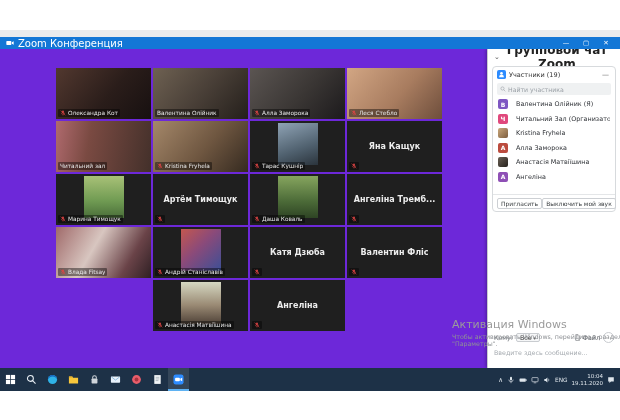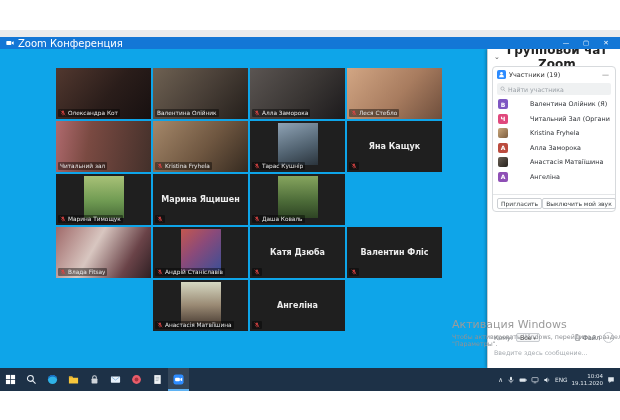--- a/index.html
+++ b/index.html
@@ -5,21 +5,21 @@
   *{margin:0;padding:0;box-sizing:border-box}
   html,body{width:620px;height:420px;background:#fff;overflow:hidden;
     font-family:"DejaVu Sans","Liberation Sans",sans-serif}
   .stage{position:absolute;left:0;top:0;width:620px;height:420px}
   .strip{position:absolute;left:0;top:30px;width:620px;height:7px;background:#e9ebed}
   .titlebar{position:absolute;left:0;top:37px;width:620px;height:12px;background:#1377d6;
     display:flex;align-items:center;padding:0 6px;gap:4px;z-index:30}
   .appicon{display:flex}.appicon svg{width:8px;height:8px}
   .wtitle{color:#fff;font-size:10px;flex:1;white-space:nowrap}
   .wc{color:#fff;font-size:6.5px;width:16px;text-align:center;line-height:12px}
-  .videos{position:absolute;left:0;top:49px;width:487px;height:319px;background:#0ea5e9}
+  .videos{position:absolute;left:0;top:49px;width:487px;height:319px;background:#6d28d9}
   .tile{position:absolute;background:#1f1f1f;overflow:hidden}
   .tile.active{outline:2px solid #d8e23a;outline-offset:-2px}
   .art{position:absolute;inset:0}
   .ph{position:absolute;left:50%;top:2px;transform:translateX(-50%);width:40px;height:42px}
   .cname{position:absolute;inset:0;display:flex;align-items:center;justify-content:center;
     color:#ededed;font-size:8px;font-weight:bold;text-align:center;padding:0 4px}
   .label{position:absolute;left:2px;bottom:2px;display:flex;align-items:center;gap:2px;
     background:rgba(0,0,0,.42);padding:1px 2px;border-radius:1px;max-width:90px}
   .label span{color:#e6e6e6;font-size:5.8px;white-space:nowrap;overflow:hidden}
   .micico{display:flex;flex:none}.micico svg{width:6px;height:6px;display:block}
@@ -31,21 +31,21 @@
   .pbox{position:absolute;left:4px;right:4px;top:17px;height:146px;border:1px solid #d7dadd;
     border-radius:4px;background:#fff}
   .pbox-h{display:flex;align-items:center;gap:3px;padding:2px 4px;height:15px}
   .picon{display:flex}.picon svg{width:9px;height:9px}
   .ptitle{flex:1;font-size:6.5px;color:#333}
   .pmin{font-size:7px;color:#666;padding:0 2px}
   .psearch{margin:1px 4px 2px;height:12px;background:#eff1f2;border-radius:2px;
     display:flex;align-items:center;gap:2px;padding:0 3px}
   .psearch svg{width:6px;height:6px}
   .psearch span{font-size:6.2px;color:#9aa0a6}
-  .prow{display:flex;align-items:center;gap:22px;padding:0 5px;height:14.5px}
+  .prow{display:flex;align-items:center;gap:8px;padding:0 5px;height:14.5px}
   .pav{width:10px;height:10px;border-radius:2px;display:flex;align-items:center;
     justify-content:center;color:#fff;font-size:6px;font-weight:bold;flex:none}
   .pname{font-size:6.4px;color:#2f3237;white-space:nowrap;overflow:hidden}
   .pfoot{position:absolute;left:0;right:0;bottom:0;height:17px;border-top:1px solid #e4e6e8;
     display:flex;align-items:center;justify-content:space-between;padding:0 4px}
   .pbtn{font-size:6px;color:#3c4043;border:1px solid #cdd0d4;border-radius:2px;
     padding:1px 3px;background:#fff;white-space:nowrap}
   .compose{position:absolute;left:0;right:0;top:283px;padding:0 6px}
   .crow{display:flex;align-items:center;gap:3px}
   .cto{font-size:6.3px;color:#70757a}
@@ -198,21 +198,21 @@
               <rect x="4.4" y="0.8" width="3.2" height="6" rx="1.6" fill="#e04545"></rect>
               <path d="M2.6 5.4a3.4 3.4 0 0 0 6.8 0" fill="none" stroke="#e04545" stroke-width="1"></path>
               <line x1="6" y1="8.8" x2="6" y2="11" stroke="#e04545" stroke-width="1"></line>
               <line x1="1.4" y1="1.2" x2="10.6" y2="10.6" stroke="#e04545" stroke-width="1.2"></line>
             </svg>
           </span>
           <span>Марина Тимощук</span>
         </div>
       </div>
       <div class="tile" style="left: 153px; top: 125px; width: 95px; height: 51px;">
-        <div class="cname">Марина Ящишен</div>
+        <div class="cname">Артём Тимощук</div>
         <div class="label">
           <span class="micico">
             <svg viewBox="0 0 12 12">
               <rect x="4.4" y="0.8" width="3.2" height="6" rx="1.6" fill="#e04545"></rect>
               <path d="M2.6 5.4a3.4 3.4 0 0 0 6.8 0" fill="none" stroke="#e04545" stroke-width="1"></path>
               <line x1="6" y1="8.8" x2="6" y2="11" stroke="#e04545" stroke-width="1"></line>
               <line x1="1.4" y1="1.2" x2="10.6" y2="10.6" stroke="#e04545" stroke-width="1.2"></line>
             </svg>
           </span>
         </div>
@@ -222,20 +222,33 @@
         <div class="label">
           <span class="micico">
             <svg viewBox="0 0 12 12">
               <rect x="4.4" y="0.8" width="3.2" height="6" rx="1.6" fill="#e04545"></rect>
               <path d="M2.6 5.4a3.4 3.4 0 0 0 6.8 0" fill="none" stroke="#e04545" stroke-width="1"></path>
               <line x1="6" y1="8.8" x2="6" y2="11" stroke="#e04545" stroke-width="1"></line>
               <line x1="1.4" y1="1.2" x2="10.6" y2="10.6" stroke="#e04545" stroke-width="1.2"></line>
             </svg>
           </span>
           <span>Даша Коваль</span>
+        </div>
+      </div>
+      <div class="tile" style="left: 347px; top: 125px; width: 95px; height: 51px;">
+        <div class="cname">Ангеліна Тремб...</div>
+        <div class="label">
+          <span class="micico">
+            <svg viewBox="0 0 12 12">
+              <rect x="4.4" y="0.8" width="3.2" height="6" rx="1.6" fill="#e04545"></rect>
+              <path d="M2.6 5.4a3.4 3.4 0 0 0 6.8 0" fill="none" stroke="#e04545" stroke-width="1"></path>
+              <line x1="6" y1="8.8" x2="6" y2="11" stroke="#e04545" stroke-width="1"></line>
+              <line x1="1.4" y1="1.2" x2="10.6" y2="10.6" stroke="#e04545" stroke-width="1.2"></line>
+            </svg>
+          </span>
         </div>
       </div>
       <div class="tile" style="left: 56px; top: 178px; width: 95px; height: 51px;">
         <div class="art" style="background: linear-gradient(120deg, rgb(160, 106, 106) 0%, rgb(216, 198, 192) 40%, rgb(106, 67, 72) 75%, rgb(47, 32, 36) 100%);"></div>
         <div class="label">
           <span class="micico">
             <svg viewBox="0 0 12 12">
               <rect x="4.4" y="0.8" width="3.2" height="6" rx="1.6" fill="#e04545"></rect>
               <path d="M2.6 5.4a3.4 3.4 0 0 0 6.8 0" fill="none" stroke="#e04545" stroke-width="1"></path>
               <line x1="6" y1="8.8" x2="6" y2="11" stroke="#e04545" stroke-width="1"></line>

